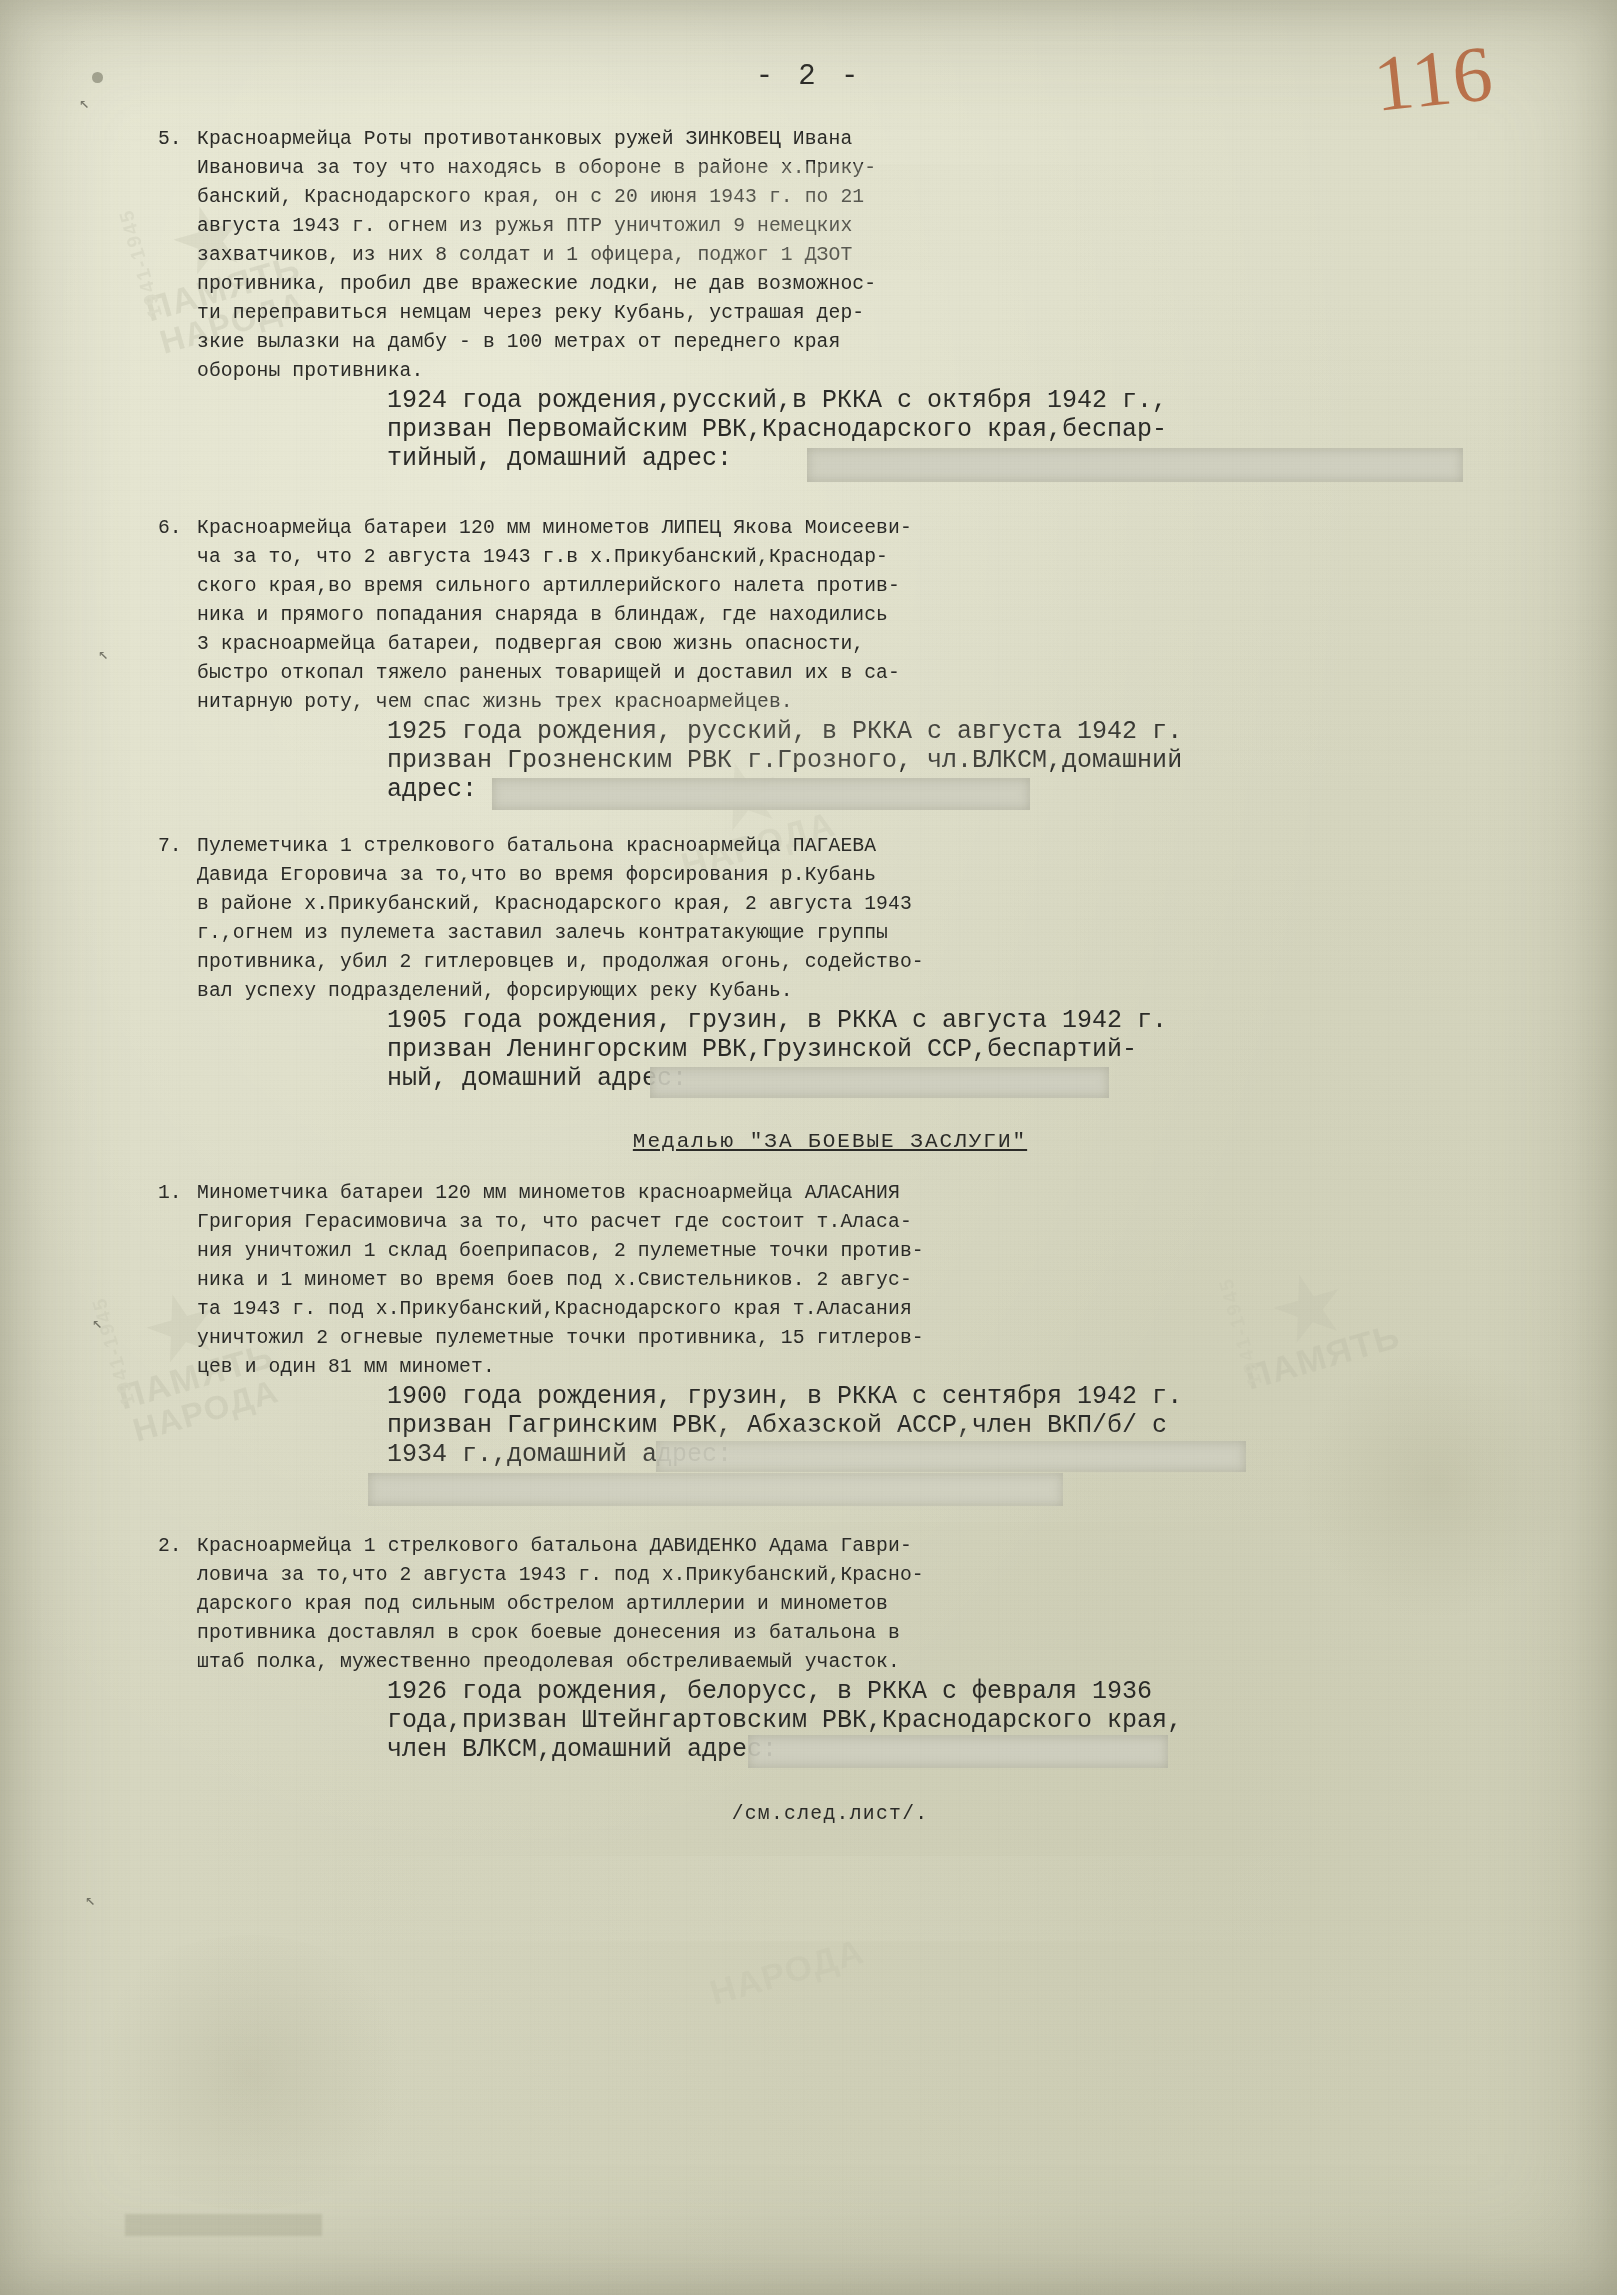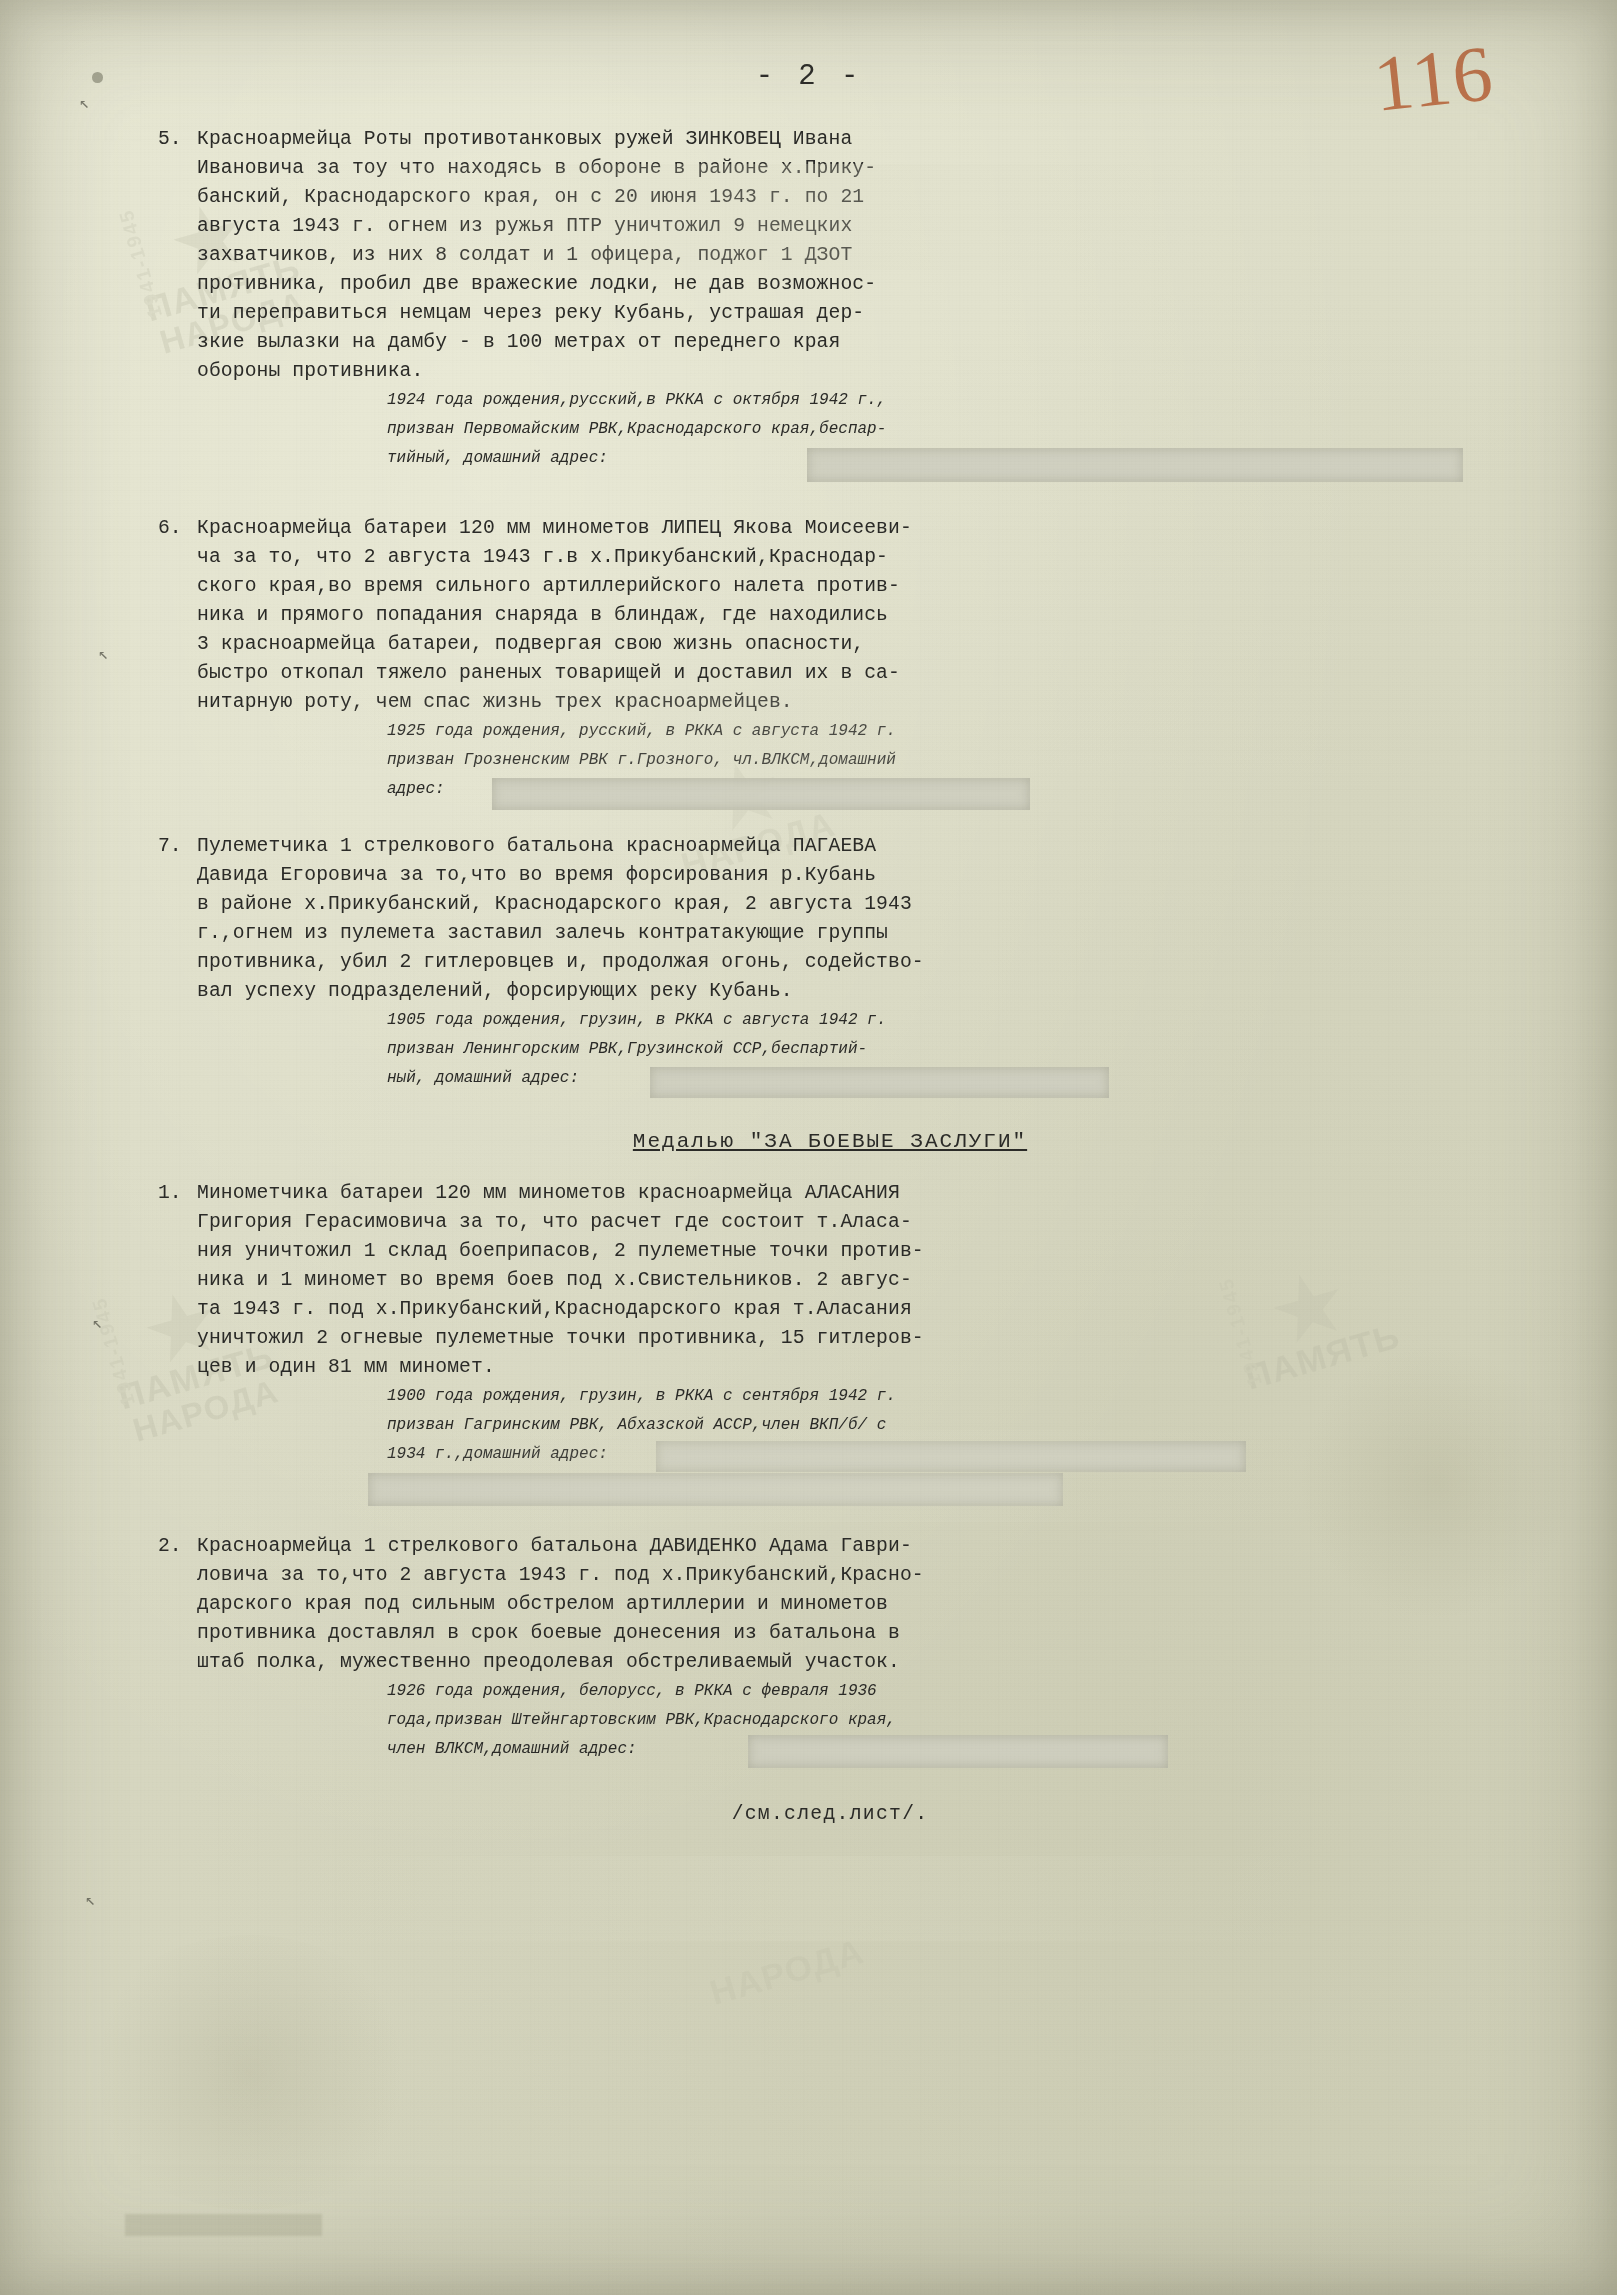--- a/index.html
+++ b/index.html
@@ -118,25 +118,24 @@
     line-height: 29px;
   }
   .lines {
     font-size: 19.7px;
     line-height: 29px;
     letter-spacing: 0.1px;
     white-space: pre-wrap;
   }
   .indent {
     padding-left: 190px;
-    font-size: 16px;
+    font-size: 25px;
     line-height: 29px;
     white-space: pre-wrap;
     position: relative;
-    font-style: italic;
   }
   .redact {
     position: absolute;
     background: #cfcfc0;
     box-shadow: inset 0 0 11.8px rgba(150,150,130,0.55);
     opacity: 0.9;
   }
 
   .award-head {
     text-align: center;

